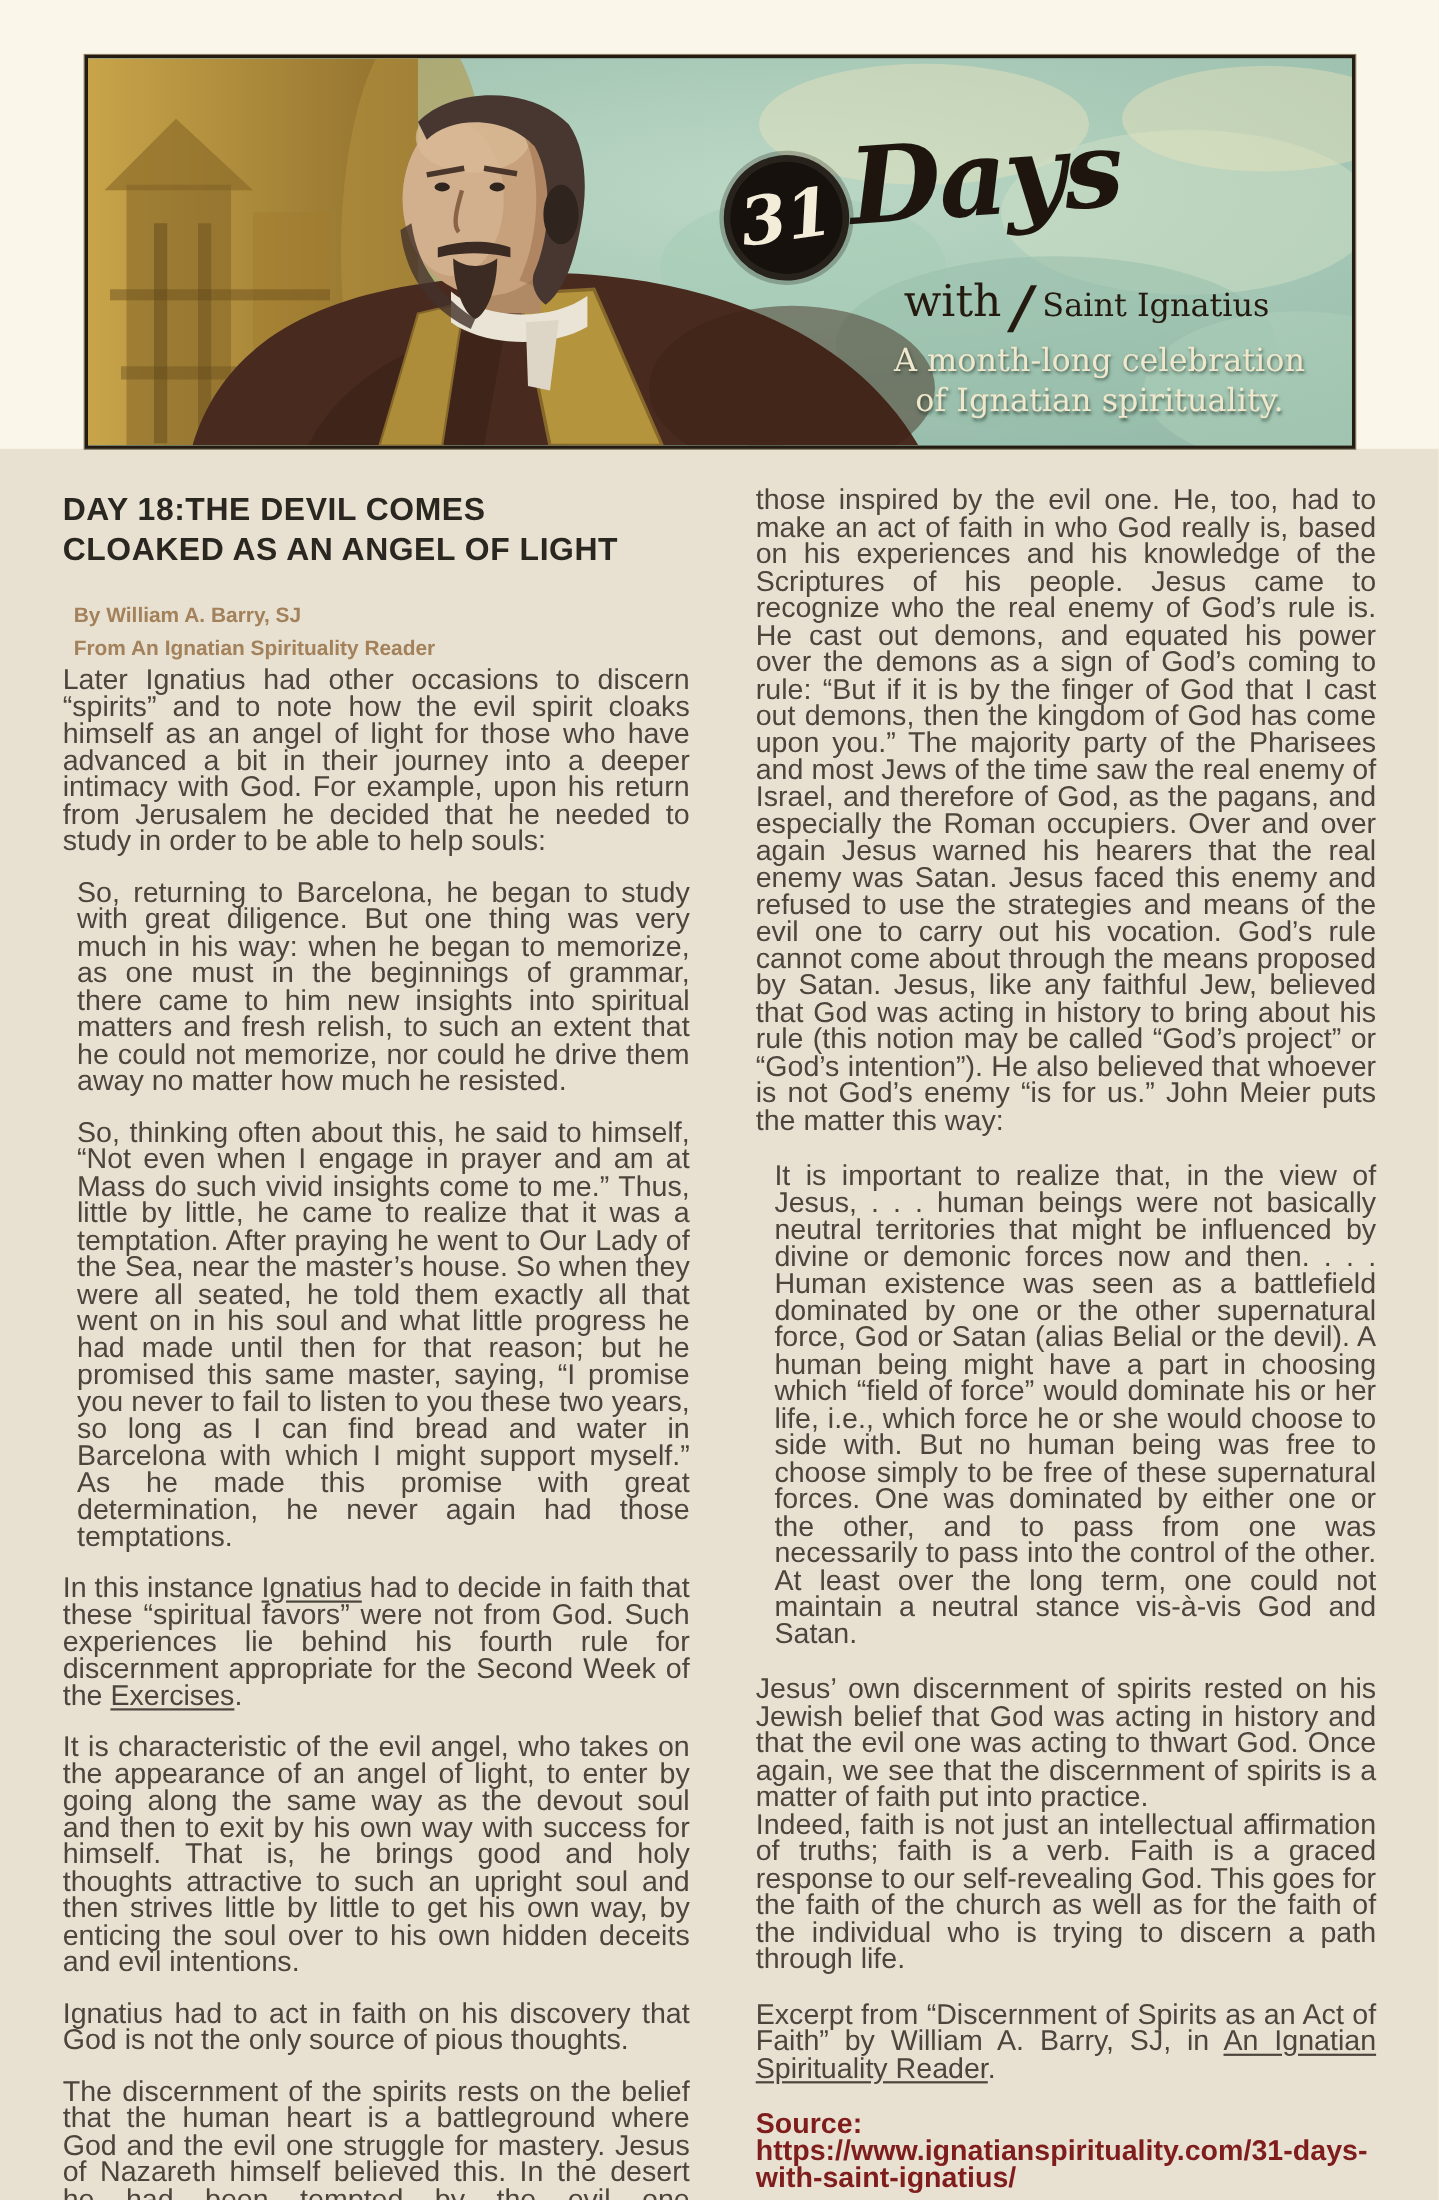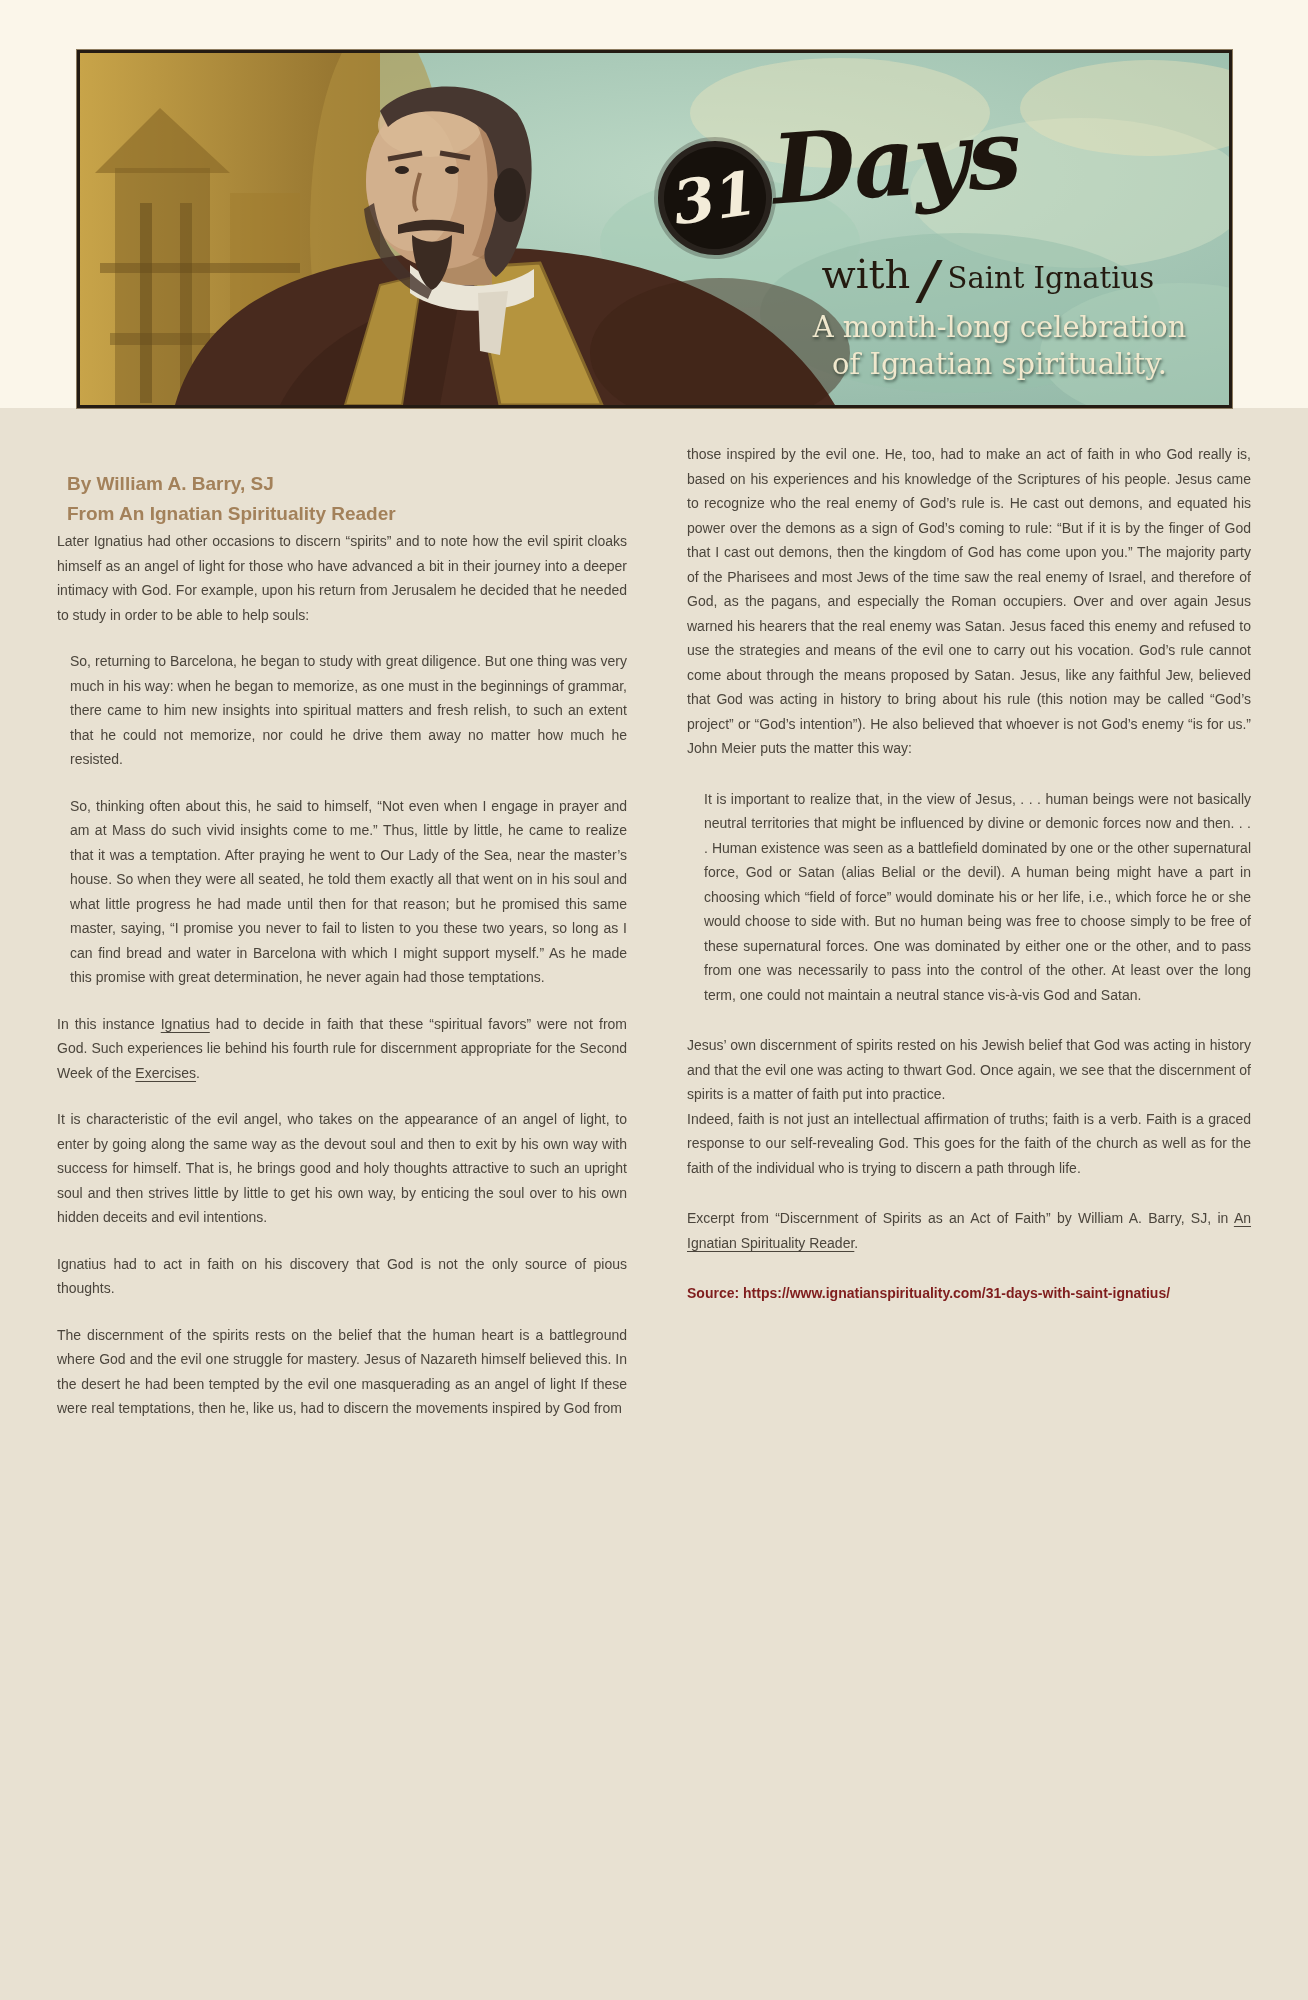--- a/index.html
+++ b/index.html
@@ -34,21 +34,21 @@
   
   .article { height: 1592px; background: #e8e1d2; padding: 34px 57px 0; }
   .cols { display: flex; gap: 60px; }
   .col-left  { width: 570px; }
   .col-right { width: 564px; }
 
   .title { font-size: 29px; line-height: 36px; font-weight: 700; letter-spacing: .5px;
            color: #2a2620; margin: 4px 0 0; }
   .byline { font-size: 19px; line-height: 30px; font-weight: 700; color: #a3815a; margin: 27px 0 0 10px; }
 
-  p { font-size: 14px; line-height: 24.5px; color: #4b453c; text-align: justify;
+  p { font-size: 26px; line-height: 24.5px; color: #4b453c; text-align: justify;
       margin: 0 0 22px; }
   .col-left p:first-of-type { }
   .quote { padding-left: 13px; }
   .col-right .quote { padding-left: 17px; margin-bottom: 26px; }
   .col-right p { margin-bottom: 26px; }
   .col-right p.tight { margin-bottom: 0; }
   .inline-link { color: inherit; text-decoration: underline; text-underline-offset: 3px; cursor: pointer; }
   .source { color: #7f1d1d; font-weight: 700; overflow-wrap: anywhere; }
 </style>
 </head>
@@ -136,20 +136,24 @@
           <div>of Ignatian spirituality.</div>
         </div>
       </div>
     </div>
   </div>
 
   <div class="article">
     <div class="cols">
 
       <div class="col col-left">
+        <h1 class="title">
+          <div>DAY 18:THE DEVIL COMES</div>
+          <div>CLOAKED AS AN ANGEL OF LIGHT</div>
+        </h1>
         <div class="byline">
           <div>By William A. Barry, SJ</div>
           <div>From An Ignatian Spirituality Reader</div>
         </div>
 
         <p>Later Ignatius had other occasions to discern “spirits” and to note how the evil spirit cloaks himself as an angel of light for those who have advanced a bit in their journey into a deeper intimacy with God. For example, upon his return from Jerusalem he decided that he needed to study in order to be able to help souls:</p>
         <p class="quote">So, returning to Barcelona, he began to study with great diligence. But one thing was very much in his way: when he began to memorize, as one must in the beginnings of grammar, there came to him new insights into spiritual matters and fresh relish, to such an extent that he could not memorize, nor could he drive them away no matter how much he resisted.</p>
         <p class="quote">So, thinking often about this, he said to himself, “Not even when I engage in prayer and am at Mass do such vivid insights come to me.” Thus, little by little, he came to realize that it was a temptation. After praying he went to Our Lady of the Sea, near the master’s house. So when they were all seated, he told them exactly all that went on in his soul and what little progress he had made until then for that reason; but he promised this same master, saying, “I promise you never to fail to listen to you these two years, so long as I can find bread and water in Barcelona with which I might support myself.” As he made this promise with great determination, he never again had those temptations.</p>
         <p><span>In this instance </span><a class="inline-link">Ignatius</a><span> had to decide in faith that these “spiritual favors” were not from God. Such experiences lie behind his fourth rule for discernment appropriate for the Second Week of the </span><a class="inline-link">Exercises</a><span>.</span></p>
         <p>It is characteristic of the evil angel, who takes on the appearance of an angel of light, to enter by going along the same way as the devout soul and then to exit by his own way with success for himself. That is, he brings good and holy thoughts attractive to such an upright soul and then strives little by little to get his own way, by enticing the soul over to his own hidden deceits and evil intentions.</p>

